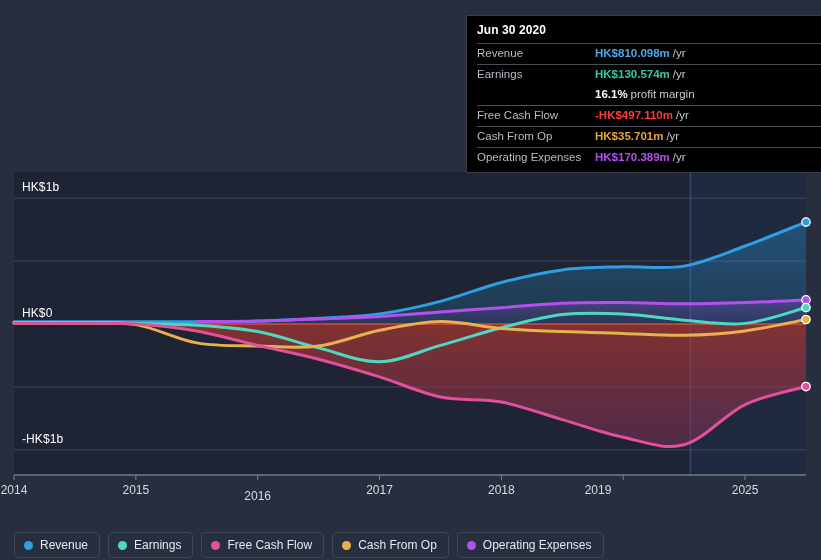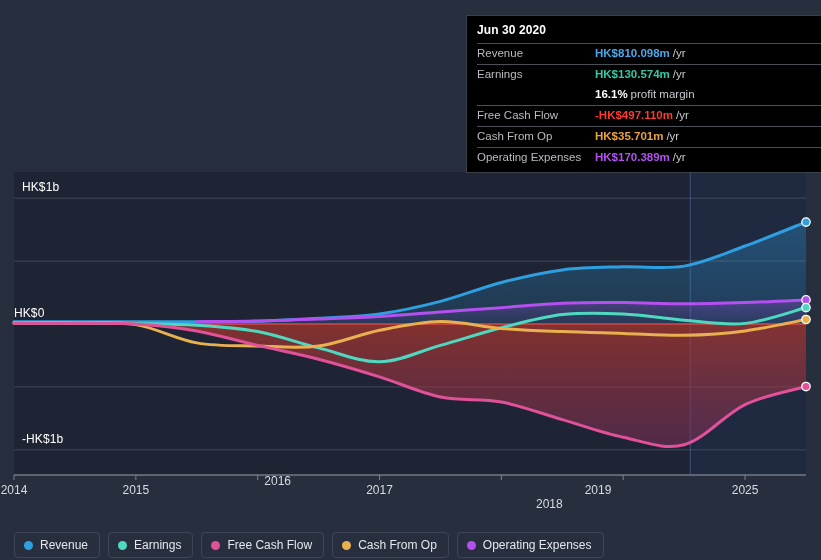--- a/index.html
+++ b/index.html
@@ -163,30 +163,30 @@
       <line x1="14" y1="324" x2="14" y2="324" stroke="#ffffff" stroke-width="2"></line>
       <circle cx="806" cy="222.06266833333333" r="4.2" fill="#2e9fe0" stroke="#ffffff" stroke-width="1.3"></circle>
       <circle cx="806" cy="299.8939825" r="4.2" fill="#b44ff0" stroke="#ffffff" stroke-width="1.3"></circle>
       <circle cx="806" cy="307.5694383333333" r="4.2" fill="#4fd8c0" stroke="#ffffff" stroke-width="1.3"></circle>
       <circle cx="806" cy="319.5076241666667" r="4.2" fill="#e8b04f" stroke="#ffffff" stroke-width="1.3"></circle>
       <circle cx="806" cy="386.5530083333333" r="4.2" fill="#e0519a" stroke="#ffffff" stroke-width="1.3"></circle>
     </svg>
 
   <div id="y-labels">
       <div class="y-label" style="left: 22px; top: 180.167px;">HK$1b</div>
-      <div class="y-label" style="left: 14px; top: 306px;">HK$0</div>
+      <div class="y-label" style="left: 22px; top: 306px;">HK$0</div>
       <div class="y-label" style="left: 22px; top: 431.833px;">-HK$1b</div>
     </div>
 
   <div id="x-labels">
       <div class="x-label" style="left: 14px; top: 483px;">2014</div>
       <div class="x-label" style="left: 135.846px; top: 483px;">2015</div>
-      <div class="x-label" style="left: 257.692px; top: 474px; margin-left: 20px;">2016</div>
+      <div class="x-label" style="left: 257.692px; top: 489px;">2016</div>
       <div class="x-label" style="left: 379.538px; top: 483px;">2017</div>
-      <div class="x-label" style="left: 501.385px; top: 497px; margin-left: 48px;">2018</div>
+      <div class="x-label" style="left: 501.385px; top: 483px;">2018</div>
       <div class="x-label" style="left: 598px; top: 483px;">2019</div>
       <div class="x-label" style="left: 745.077px; top: 483px;">2025</div>
     </div>
 
   <div id="tooltip">
     <div id="tooltip-date">Jun 30 2020</div>
     <div id="tooltip-rows">
         <div class="tt-row">
           <div class="tt-key">Revenue</div>
           <div><span class="tt-val" style="color: rgb(74, 168, 232); margin-top: 31px;">HK$810.098m</span><span class="tt-suffix">/yr</span></div>

